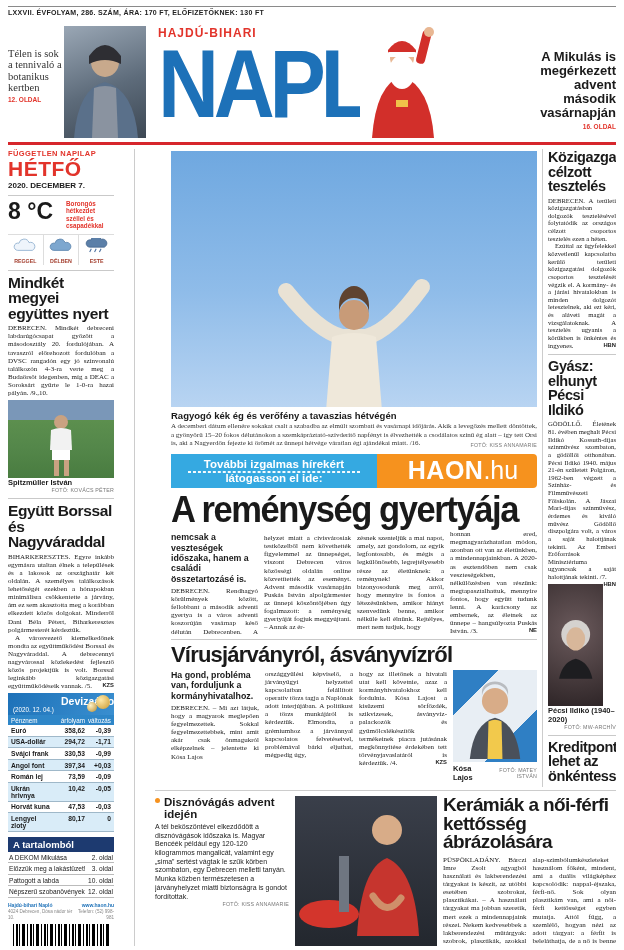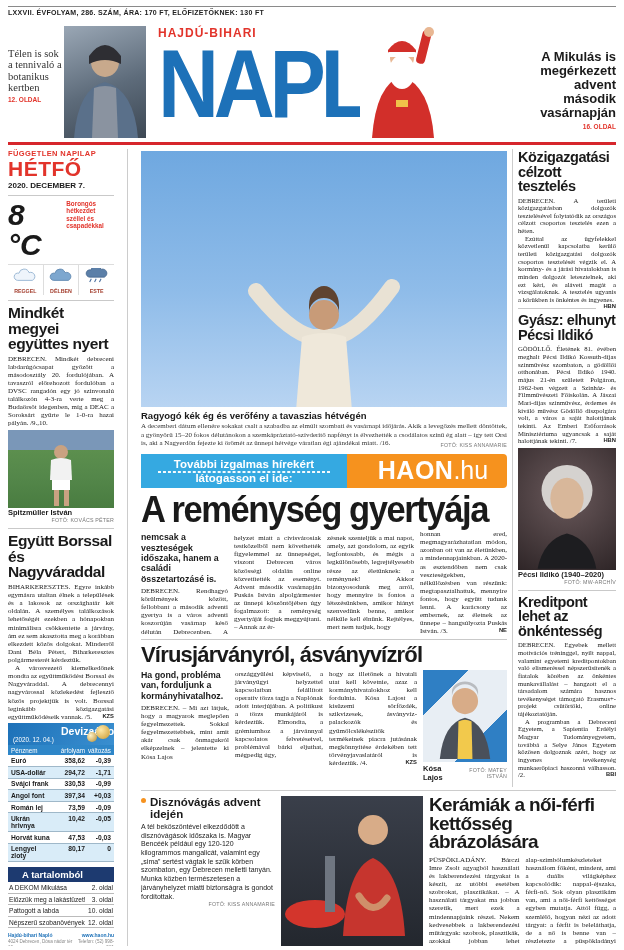--- a/index.html
+++ b/index.html
@@ -18,66 +18,66 @@
   .mast-center{position:absolute;left:150px;top:4px;width:300px;}
   .region{color:#e2342b;font-family:"Liberation Sans",sans-serif;font-weight:bold;font-size:12px;letter-spacing:1px;}
   .logo{font-family:"Liberation Sans",sans-serif;font-weight:bold;font-size:96px;line-height:.92;
         color:#1d71b8;letter-spacing:-6px;transform:scaleX(.88);transform-origin:left top;margin-top:0px;}
   .photo-santa{position:absolute;left:352px;top:2px;width:84px;height:114px;z-index:2;background:#fff;}
   .teaser-right{position:absolute;right:0;top:28px;width:96px;text-align:right;
                 font-family:"Liberation Sans",sans-serif;font-weight:bold;font-size:13px;line-height:1.08;}
   .teaser-right .pg{display:block;margin-top:3px;}
   .redbar{height:3px;background:#d6262c;margin-top:2px;}
   
-  .content{display:flex;gap:13px;height:797px;margin-top:4px;overflow:hidden;}
+  .content{display:flex;gap:20px;height:797px;margin-top:4px;overflow:hidden;}
   .vr{width:1px;background:#ccc;}
   .col-left{width:106px;flex-shrink:0;overflow:hidden;}
   .main-wrap{flex:1;display:flex;flex-direction:column;min-width:0;}
   .row1{display:flex;gap:5px;flex:1;overflow:hidden;}
-  .col-center{width:366px;flex-shrink:0;overflow:hidden;}
+  .col-center{width:366px;flex-shrink:0;overflow:hidden;margin-left:16px;}
   .col-right{flex:1;overflow:hidden;min-width:0;}
   .row2{display:flex;gap:6px;height:150px;flex-shrink:0;border-top:1px solid #ccc;padding-top:5px;margin-top:3px;overflow:hidden;}
   .hrule{border:none;border-top:1px solid #c9c9c9;margin:5px 0 4px;}
   
   .h-side{font-family:"Liberation Sans",sans-serif;font-weight:bold;font-size:15.5px;line-height:1.0;
           letter-spacing:-.4px;margin:1px 0 3px;}
   .col-right .h-side{font-size:14.5px;}
   .bt{font-size:7px;line-height:1.16;text-align:justify;}
   .col-right .bt{font-size:6.7px;line-height:1.14;}
   .p2{text-indent:7px;}
   .endsig{font-family:"Liberation Sans",sans-serif;font-weight:bold;font-size:5.8px;float:right;color:#222;}
   .pcap{font-family:"Liberation Sans",sans-serif;font-weight:bold;font-size:7.5px;margin-top:0;}
   .credit{font-family:"Liberation Sans",sans-serif;font-size:5.3px;color:#777;text-align:right;letter-spacing:.2px;}
   
   .tagline{color:#e2342b;font-family:"Liberation Sans",sans-serif;font-weight:bold;font-size:7.5px;letter-spacing:.4px;}
   .day{color:#e2342b;font-family:"Liberation Sans",sans-serif;font-weight:bold;font-size:21px;letter-spacing:.5px;line-height:1;}
   .date{font-family:"Liberation Sans",sans-serif;font-weight:bold;font-size:8px;margin-top:2px;}
   .w-top{display:flex;justify-content:space-between;align-items:flex-start;margin-top:3px;}
-  .w-temp{font-family:"Liberation Sans",sans-serif;font-weight:bold;font-size:30px;line-height:1;font-style:italic;}
+  .w-temp{font-family:"Liberation Sans",sans-serif;font-weight:bold;font-size:23px;line-height:1;}
   .w-desc{color:#e2342b;font-family:"Liberation Sans",sans-serif;font-weight:bold;font-size:6.3px;line-height:1.18;width:48px;text-align:left;}
   .w-icons{display:flex;margin-top:4px;border-top:1px solid #ddd;}
   .w-cell{flex:1;text-align:center;padding:3px 0 1px;border-left:1px solid #ddd;}
   .w-cell:first-child{border-left:none;}
   .w-lab{font-family:"Liberation Sans",sans-serif;font-weight:bold;font-size:5.3px;color:#a33d2d;margin-top:1px;}
   .photo-side{width:100%;height:78px;background:linear-gradient(#7a97b8 0%,#7a97b8 26%,#5c8f4e 26%,#54874a 60%,#497c40 100%);
               position:relative;overflow:hidden;margin-top:3px;}
   .cur-box{margin-top:2px;}
   .cur-head{background:linear-gradient(120deg,#1d71b8,#3a8fd0);color:#fff;padding:3px 5px 2px;position:relative;overflow:hidden;}
   .cur-title{font-family:"Liberation Sans",sans-serif;font-weight:bold;font-size:10.5px;line-height:1;margin-left:48px;}
   .cur-date{font-family:"Liberation Sans",sans-serif;font-size:6.3px;}
   .coin{position:absolute;border-radius:50%;background:radial-gradient(circle at 35% 35%,#ffe9a8,#d9a work 0);}
   .coin1{width:14px;height:14px;right:4px;top:2px;background:radial-gradient(circle at 35% 35%,#ffe9a8,#c9982f);}
   .coin2{width:10px;height:10px;right:17px;top:9px;background:radial-gradient(circle at 35% 35%,#fff3c8,#b8892a);}
   .cur-hrow{display:flex;background:#2e86c8;color:#fff;font-family:"Liberation Sans",sans-serif;font-size:6.3px;padding:1.5px 3px;}
   .cur-row{display:flex;font-family:"Liberation Sans",sans-serif;font-size:6.7px;font-weight:bold;padding:1.8px 3px;border-bottom:1px solid #9fb8c9;}
   .cur-row.alt{background:#d9ecf8;}
   .c-name{flex:1;text-align:left;}
   .c-val{width:32px;text-align:right;}
   .c-chg{width:26px;text-align:right;}
-  .toc-head{background:#1d3a70;color:#fff;font-family:"Liberation Sans",sans-serif;font-weight:bold;font-size:9.5px;padding:2px 14px;margin-top:5px;}
+  .toc-head{background:#1d3a70;color:#fff;font-family:"Liberation Sans",sans-serif;font-weight:bold;font-size:9.5px;padding:2px 5px;margin-top:5px;}
   .toc-row{display:flex;justify-content:space-between;font-family:"Liberation Sans",sans-serif;font-size:6.6px;
            border-bottom:1px solid #bbb;padding:2px 1px 1.5px;}
   .imprint{display:flex;justify-content:space-between;margin-top:4px;font-family:"Liberation Sans",sans-serif;font-size:4.6px;color:#888;line-height:1.3;}
   .imprint b{color:#1d71b8;font-size:5px;}
   .barcode{margin-top:3px;text-align:center;}
   .bars{height:30px;width:96px;margin:0 auto;
         background:repeating-linear-gradient(90deg,#000 0 1px,#fff 1px 3px,#000 3px 5px,#fff 5px 6px,#000 6px 7px,#fff 7px 9px,#000 9px 12px,#fff 12px 14px);}
   
   .hero{height:256px;background:linear-gradient(#6fa8e0 0%,#8fbce9 55%,#b8d4f2 100%);position:relative;overflow:hidden;margin-top:2px;}
   .hero svg{position:absolute;bottom:-4px;left:50%;transform:translateX(-50%);}

